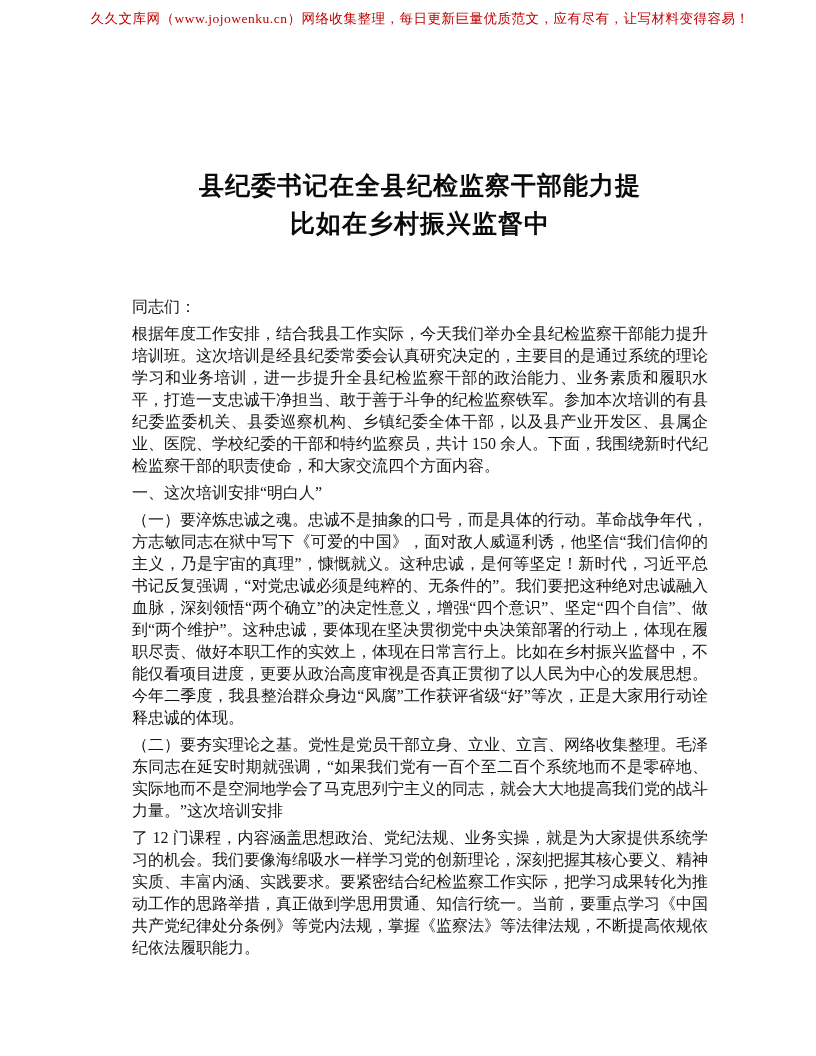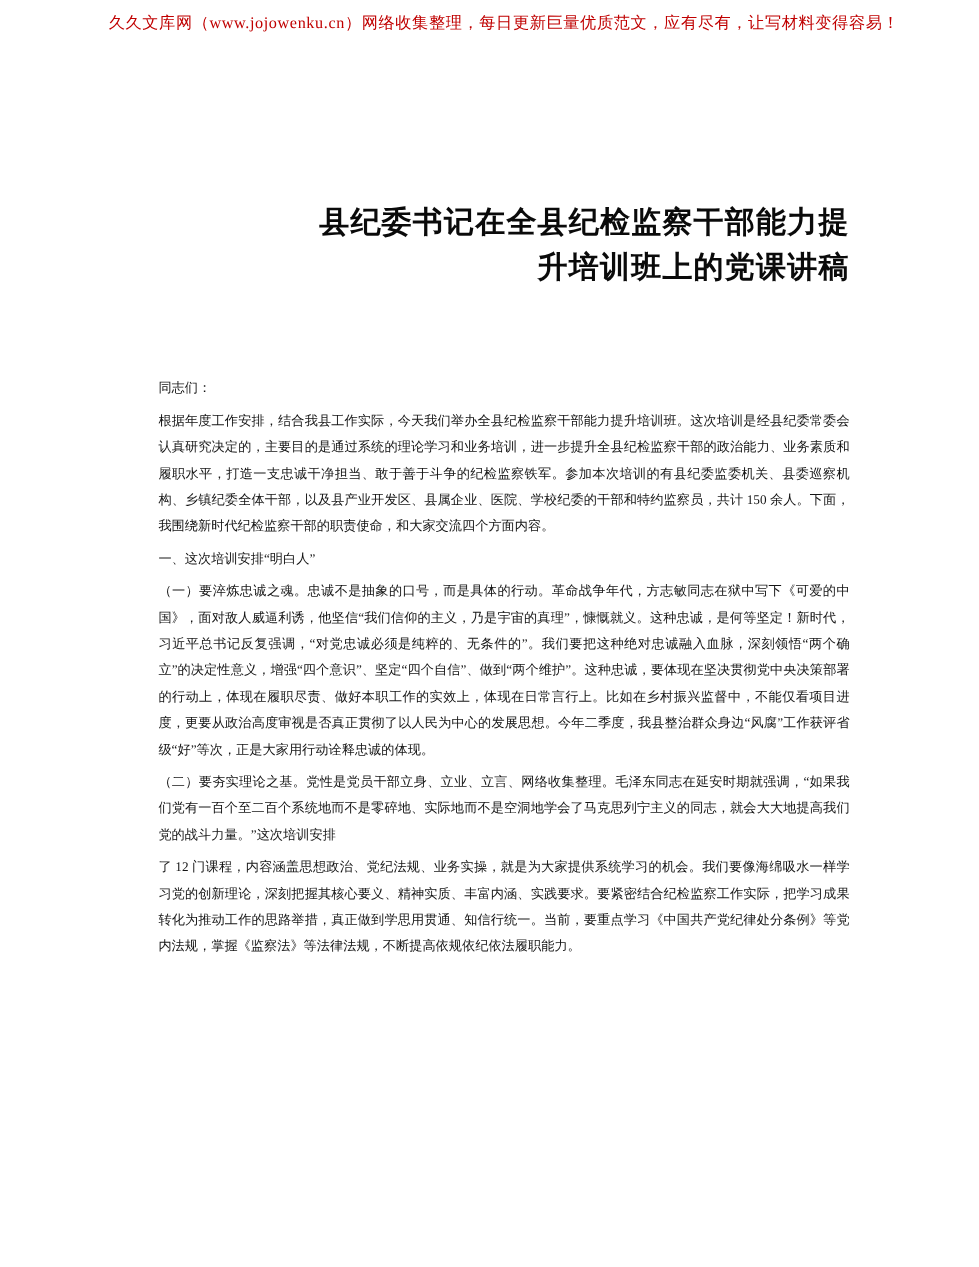--- a/index.html
+++ b/index.html
@@ -21,49 +21,49 @@
   .header-notice {
     padding-top: 10px;
     text-align: center;
     font-size: 13.5px;
     line-height: 18px;
     color: #c00000;
     letter-spacing: 0.5px;
     white-space: nowrap;
   }
   .doc-title {
-    margin: 138px 120px 71px 120px;
-    text-align: right;
+    margin: 138px 120px 54px 120px;
+    text-align: center;
     font-family: "Liberation Sans", "DejaVu Sans", sans-serif;
     font-weight: bold;
     font-size: 25px;
     line-height: 38px;
     color: #0a0a0a;
     letter-spacing: 1px;
   }
   .doc-body {
     margin: 0 120px;
-    font-size: 11px;
+    font-size: 16px;
     line-height: 22px;
     text-align: justify;
   }
   .doc-body p {
     margin: 0 0 5px 0;
   }
 </style>
 </head>
 <body>
 
 <div class="page">
 
   <div class="header-notice" style="color: rgb(192, 0, 0);">久久文库网（www.jojowenku.cn）网络收集整理，每日更新巨量优质范文，应有尽有，让写材料变得容易！</div>
 
   <div class="doc-title">
     <div>县纪委书记在全县纪检监察干部能力提</div>
-    <div>升培训班上的党课讲稿</div>
+    <div>比如在乡村振兴监督中</div>
   </div>
 
   <div class="doc-body">
     <p>同志们：</p>
     <p>根据年度工作安排，结合我县工作实际，今天我们举办全县纪检监察干部能力提升培训班。这次培训是经县纪委常委会认真研究决定的，主要目的是通过系统的理论学习和业务培训，进一步提升全县纪检监察干部的政治能力、业务素质和履职水平，打造一支忠诚干净担当、敢于善于斗争的纪检监察铁军。参加本次培训的有县纪委监委机关、县委巡察机构、乡镇纪委全体干部，以及县产业开发区、县属企业、医院、学校纪委的干部和特约监察员，共计 150 余人。下面，我围绕新时代纪检监察干部的职责使命，和大家交流四个方面内容。</p>
     <p>一、这次培训安排“明白人”</p>
     <p>（一）要淬炼忠诚之魂。忠诚不是抽象的口号，而是具体的行动。革命战争年代，方志敏同志在狱中写下《可爱的中国》，面对敌人威逼利诱，他坚信“我们信仰的主义，乃是宇宙的真理”，慷慨就义。这种忠诚，是何等坚定！新时代，习近平总书记反复强调，“对党忠诚必须是纯粹的、无条件的”。我们要把这种绝对忠诚融入血脉，深刻领悟“两个确立”的决定性意义，增强“四个意识”、坚定“四个自信”、做到“两个维护”。这种忠诚，要体现在坚决贯彻党中央决策部署的行动上，体现在履职尽责、做好本职工作的实效上，体现在日常言行上。比如在乡村振兴监督中，不能仅看项目进度，更要从政治高度审视是否真正贯彻了以人民为中心的发展思想。今年二季度，我县整治群众身边“风腐”工作获评省级“好”等次，正是大家用行动诠释忠诚的体现。</p>
     <p>（二）要夯实理论之基。党性是党员干部立身、立业、立言、网络收集整理。毛泽东同志在延安时期就强调，“如果我们党有一百个至二百个系统地而不是零碎地、实际地而不是空洞地学会了马克思列宁主义的同志，就会大大地提高我们党的战斗力量。”这次培训安排</p>
     <p>了 12 门课程，内容涵盖思想政治、党纪法规、业务实操，就是为大家提供系统学习的机会。我们要像海绵吸水一样学习党的创新理论，深刻把握其核心要义、精神实质、丰富内涵、实践要求。要紧密结合纪检监察工作实际，把学习成果转化为推动工作的思路举措，真正做到学思用贯通、知信行统一。当前，要重点学习《中国共产党纪律处分条例》等党内法规，掌握《监察法》等法律法规，不断提高依规依纪依法履职能力。</p>
   </div>

